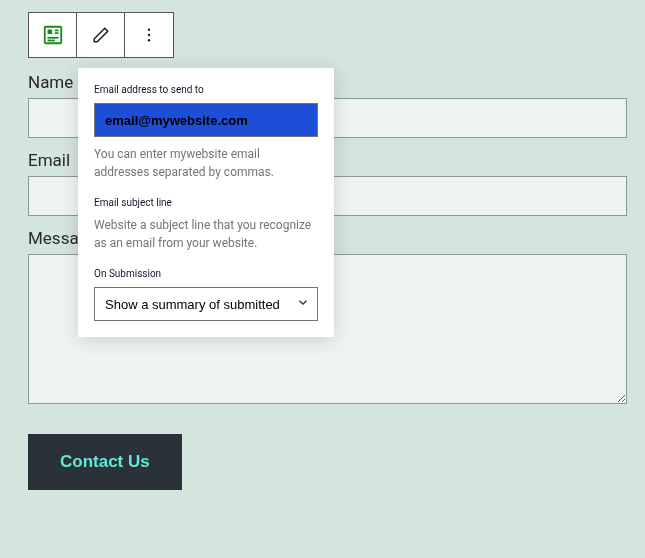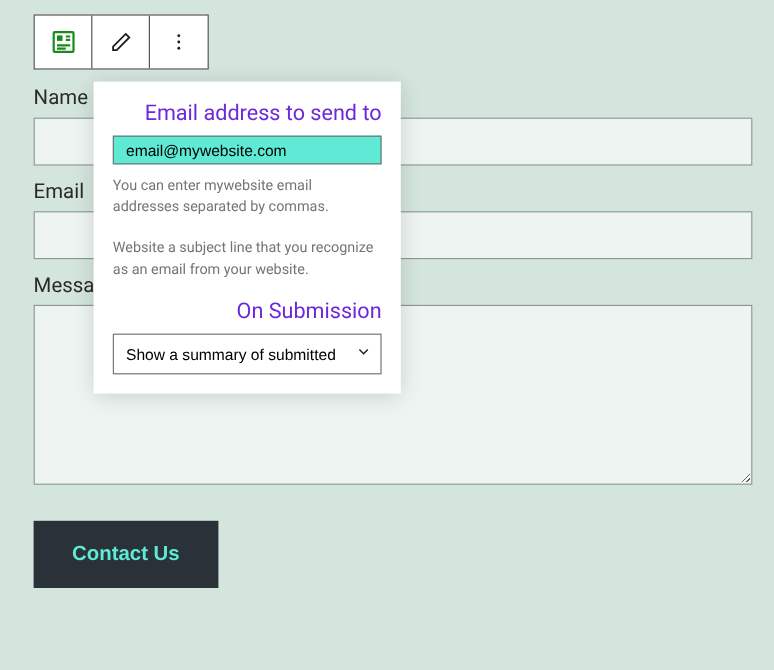--- a/index.html
+++ b/index.html
@@ -83,32 +83,32 @@
     left: 78px;
     width: 256px;
     background: #fff;
     box-shadow: 0 3px 18px rgba(0,0,0,0.15);
     padding: 16px;
     z-index: 30;
     font-size: 13px;
     color: #1e1e1e;
   }
   .popover .p-label {
-    font-size: 18px;
-    color: #6d28d9;
+    font-size: 10px;
+    color: #0f172a;
     margin-bottom: 8px;
-    text-align: right;
   }
   .popover .p-input {
     width: 100%;
-    height: 24px;
+    height: 34px;
     border: 1px solid #757575;
     padding: 6px 10px;
     font-size: 13px;
-    background: #5eead4;
+    background: #1d4ed8;
+    font-weight: bold;
   }
   .popover .p-help {
     font-size: 12px;
     color: #757575;
     margin-top: 8px;
     margin-bottom: 16px;
     line-height: 1.5;
   }
   .popover .p-select-wrap {
     position: relative;
@@ -173,20 +173,21 @@
   <div>
     <button class="submit-btn">Contact Us</button>
   </div>
 </div>
 
 <div class="popover">
   <div class="p-label">Email address to send to</div>
   <input class="p-input" type="text" value="email@mywebsite.com" style="">
   <div class="p-help">You can enter mywebsite email addresses separated by commas.</div>
 
+  <div class="p-label">Email subject line</div>
   <div class="p-help">Website a subject line that you recognize as an email from your website.</div>
 
   <div class="p-label">On Submission</div>
   <div class="p-select-wrap">
     <select class="p-select">
       <option>Show a summary of submitted</option>
     </select>
     <span class="p-chevron">
       <svg width="14" height="14" viewBox="0 0 24 24" fill="none" stroke="#1e1e1e" stroke-width="2">
           <polyline points="6 9 12 15 18 9"></polyline>

